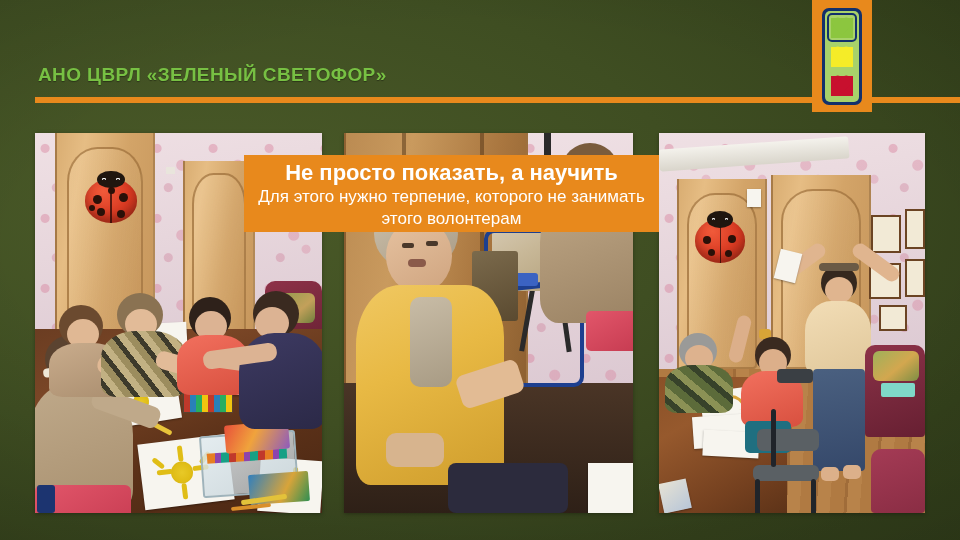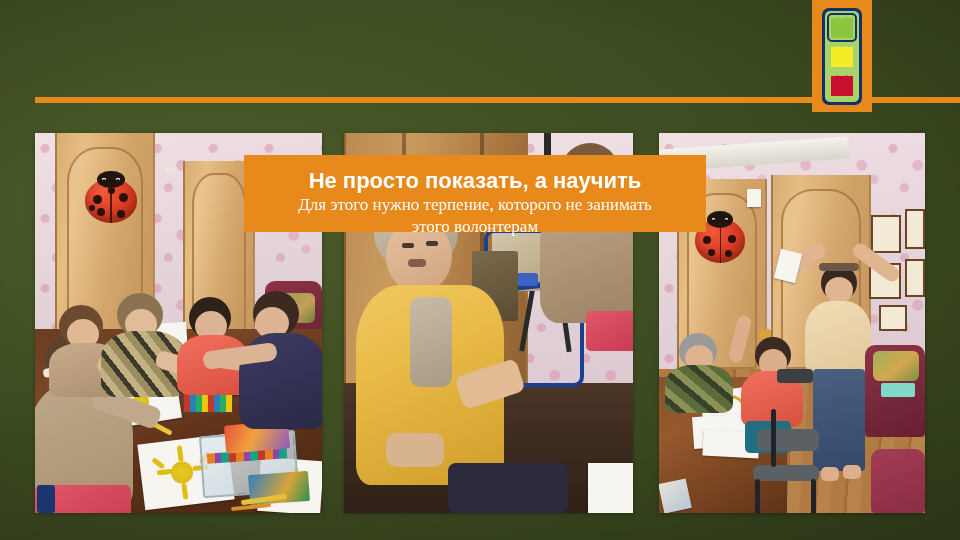--- a/index.html
+++ b/index.html
@@ -237,47 +237,47 @@
     border-radius: 10px;
     background: rgba(0,0,0,0);
   }
   .tripod { position: absolute; background: #2a2a2a; transform-origin: 50% 0; }
 
   
   .caption {
     position: absolute;
     left: 244px;
     top: 155px;
-    width: 462px;
+    width: 415px;
     height: 77px;
     background: #e8891c;
     z-index: 8;
     text-align: center;
     box-sizing: border-box;
-    padding-top: 13px;
+    padding-top: 5px;
   }
   .caption-head {
     font-size: 22px;
     font-weight: bold;
     color: #ffffff;
     line-height: 26px;
     white-space: nowrap;
   }
   .caption-sub {
     font-size: 17px;
     color: #ffffff;
     line-height: 22px;
-    font-family: Liberation Serif, serif;
   }
 </style>
 </head>
 <body>
 
 <div class="slide">
 
+  <div class="title">АНО ЦВРЛ «ЗЕЛЕНЫЙ СВЕТОФОР»</div>
   <div class="rule"></div>
 
   <div class="logo-bar"></div>
   <div class="traffic-light">
     <div class="tl-inner">
       <div class="tl-cell framed">
         <div class="heart green"></div>
       </div>
       <div class="tl-cell">
         <div class="heart yellow"></div>

